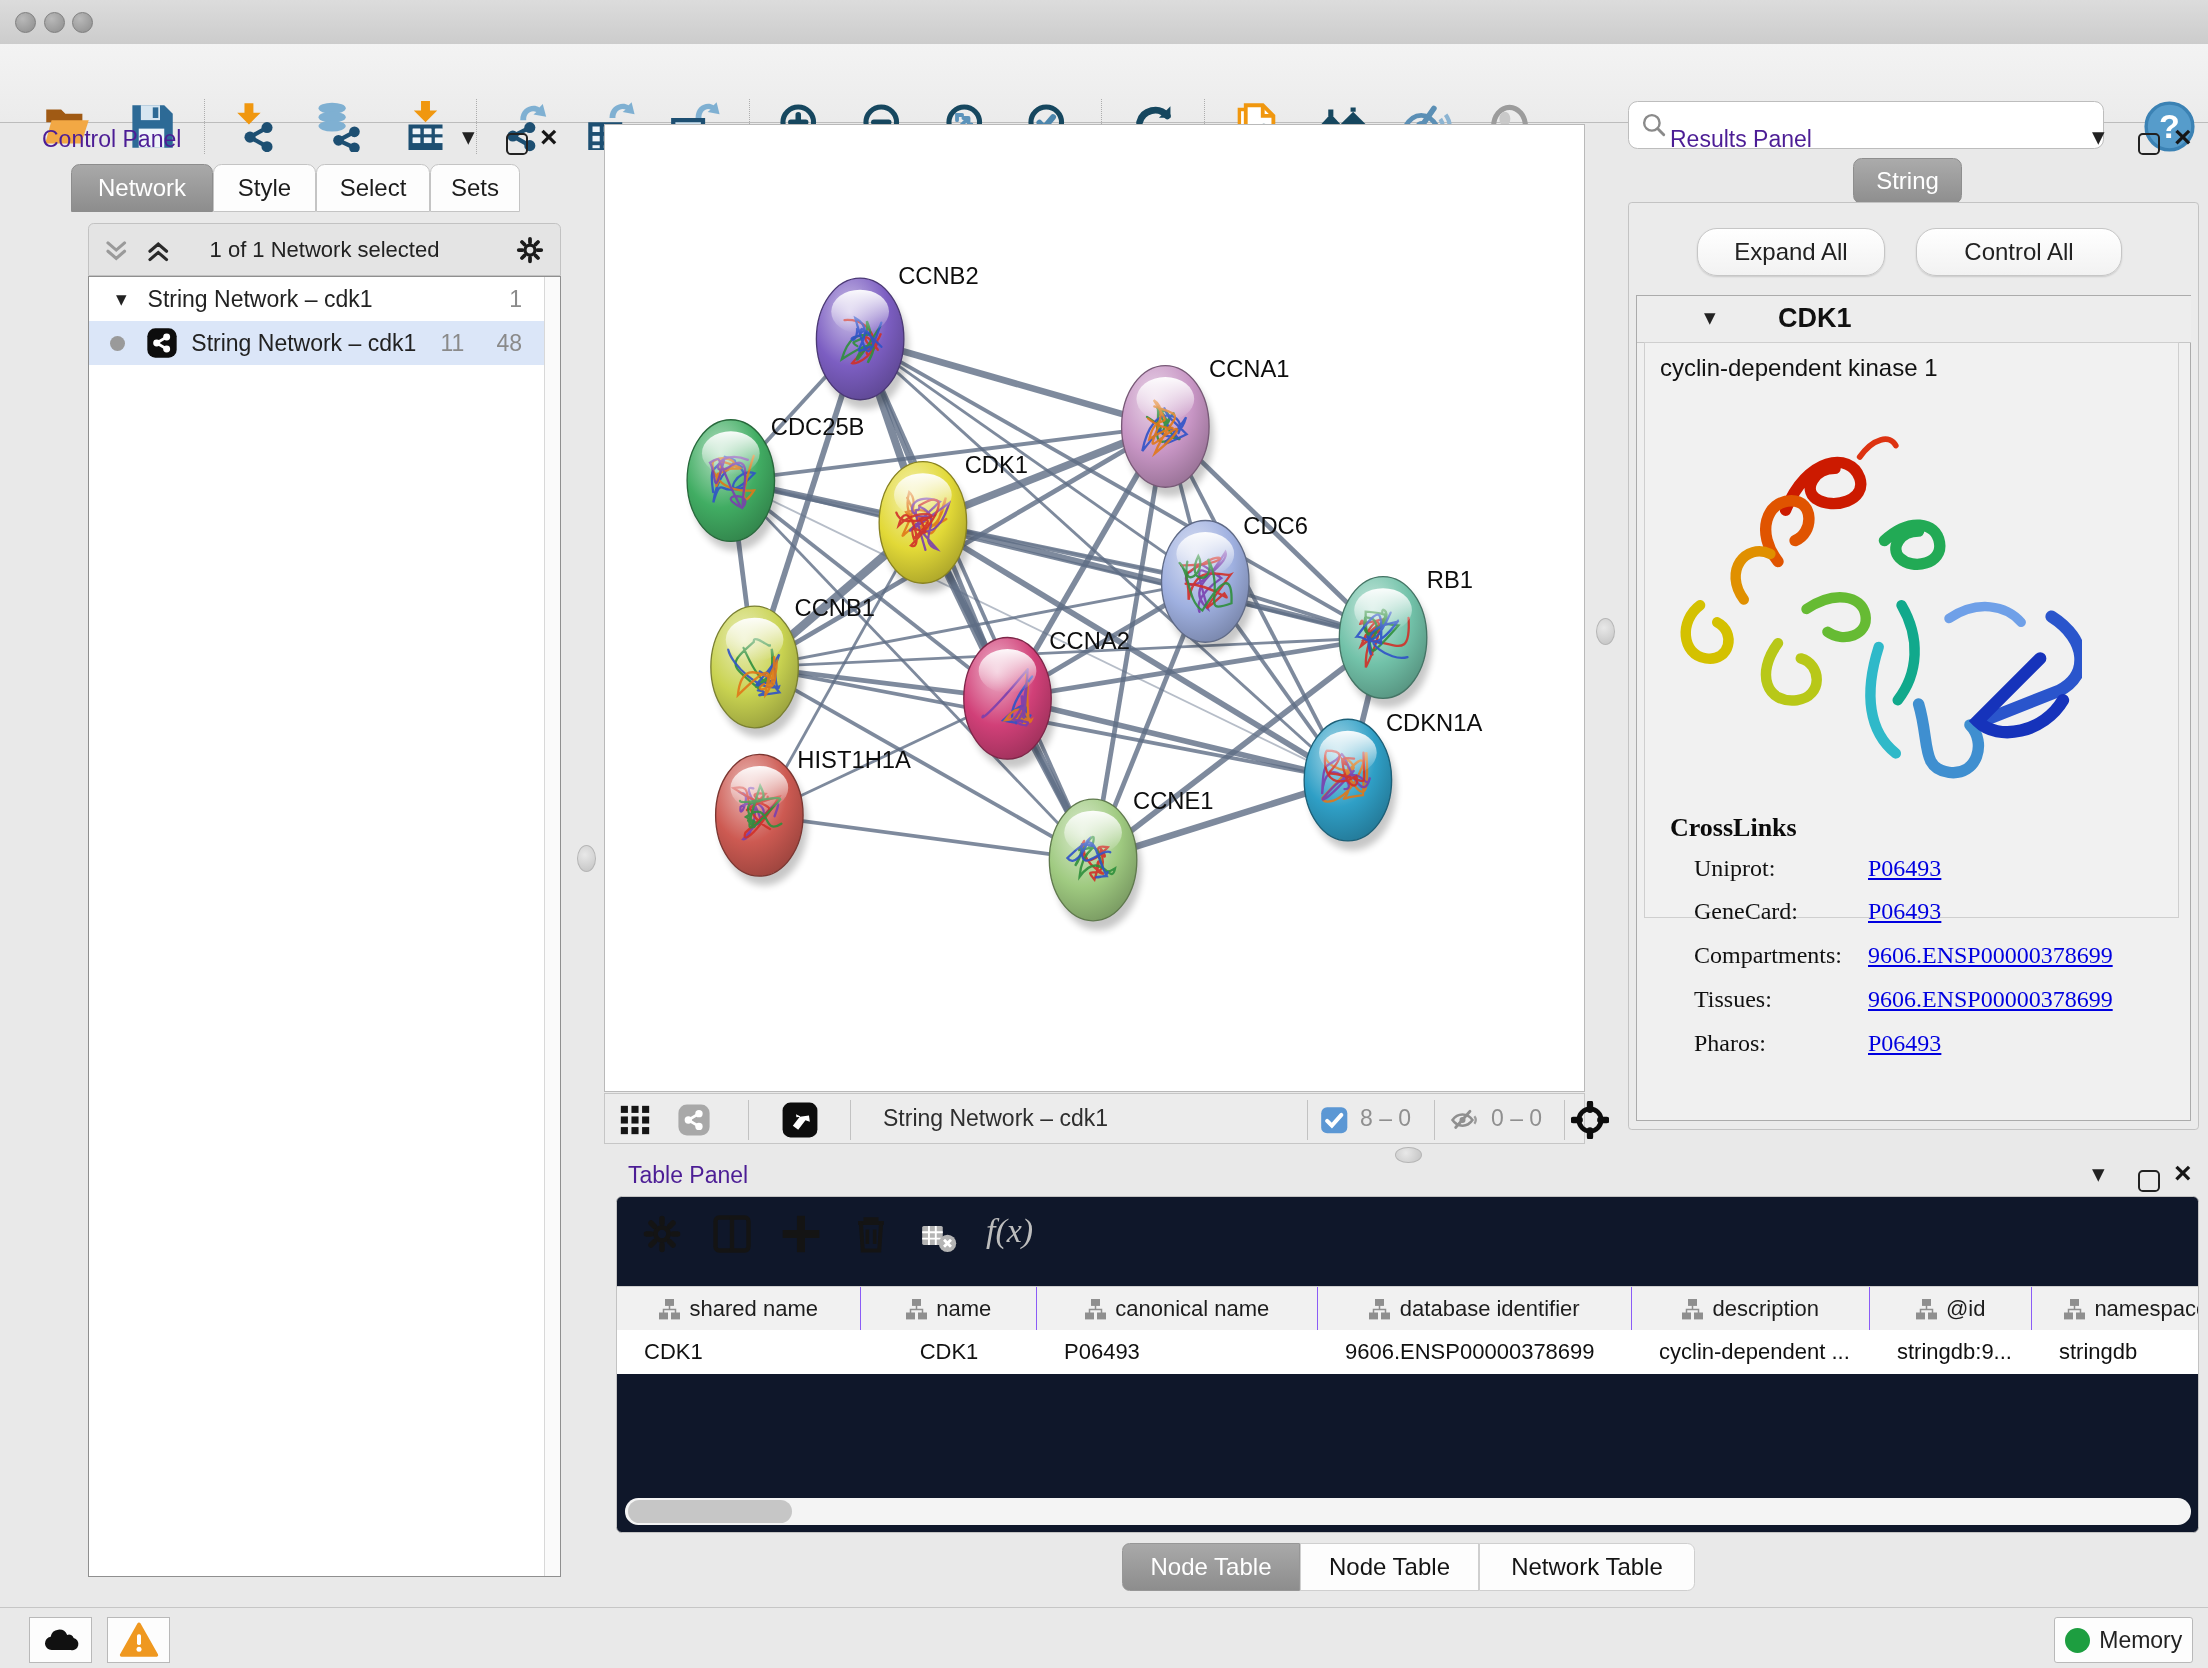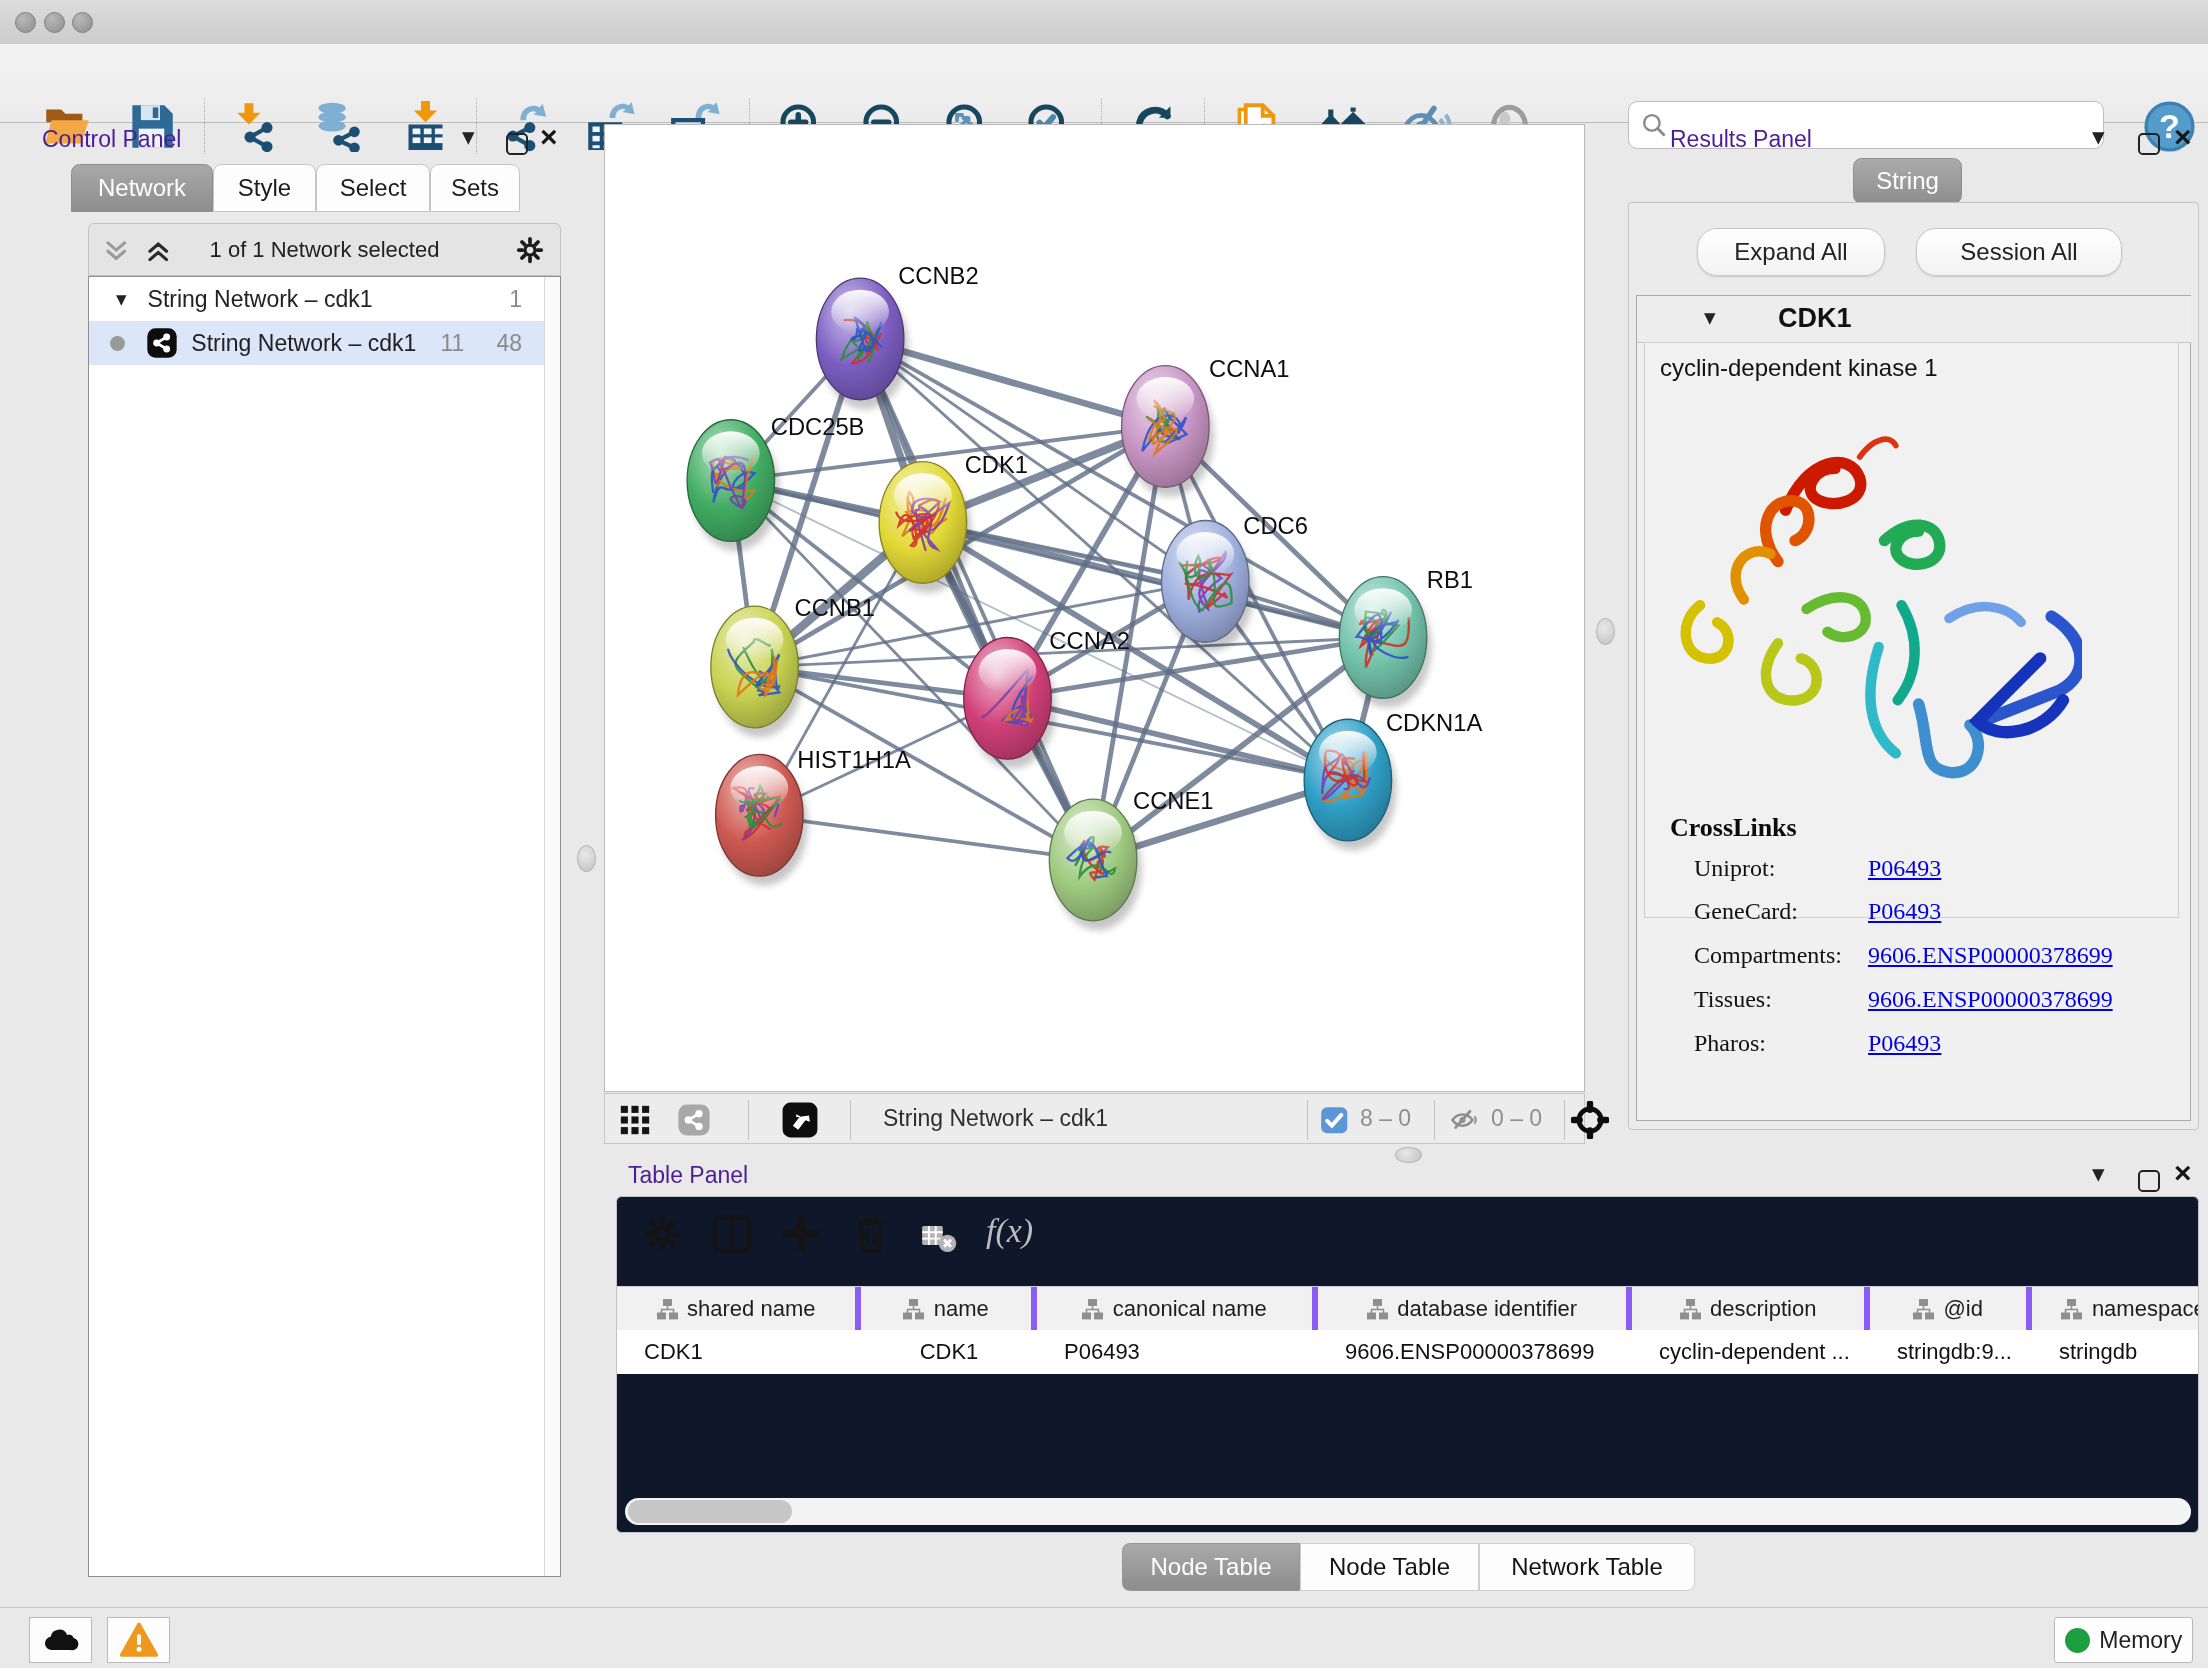--- a/index.html
+++ b/index.html
@@ -61,21 +61,21 @@
   #rp-content{position:absolute;left:1644px;top:342px;width:535px;height:576px;background:#f1f1f1;border:1px solid #cfcfcf;box-sizing:border-box;}
   .serif{font-family:"Liberation Serif",serif;}
   .xl-label{position:absolute;left:49px;font-size:24px;color:#111;}
   .xl-link{position:absolute;left:223px;font-size:24px;color:#0000e0;text-decoration:underline;cursor:pointer;}
   
   #tp-box{position:absolute;left:616px;top:1196px;width:1583px;height:337px;background:#0f172a;
     border:1px solid #c3c3c3;border-radius:5.7px;box-sizing:border-box;overflow:hidden;}
   #tp-header{position:absolute;left:0px;top:89px;width:1581px;height:44px;background:#f1f1f1;
     border-top:1px solid #cfcfcf;border-bottom:1px solid #cfcfcf;display:flex;}
   .th{display:flex;align-items:center;justify-content:center;gap:9.5px;font-size:22px;color:#1d1d1d;
-    box-sizing:border-box;border-right:6px solid #8b5cf6;flex:none;overflow:hidden;white-space:nowrap;}
+    box-sizing:border-box;border-right:1px solid #8b5cf6;flex:none;overflow:hidden;white-space:nowrap;}
   #tp-row{position:absolute;left:0px;top:133px;width:1581px;height:44px;background:#fff;display:flex;}
   .td{display:flex;align-items:center;font-size:22px;color:#111;box-sizing:border-box;
       padding-left:27px;flex:none;overflow:hidden;white-space:nowrap;}
   .td.center{justify-content:center;padding-left:0;}
   #tp-hscroll{position:absolute;left:7.6px;top:301px;width:1566px;height:27px;background:#f4f4f4;border-radius:13.3px;}
   #tp-thumb{position:absolute;left:3.8px;top:1.9px;width:164px;height:23px;background:#c6c6c6;border-radius:11.4px;}
   .bot-tab{position:absolute;top:1543px;height:48px;box-sizing:border-box;border:1px solid #cfcfcf;background:#fdfdfd;
     color:#141414;font-size:24px;display:flex;align-items:center;justify-content:center;cursor:pointer;}
   .bot-tab.sel{background:linear-gradient(#a9a9a9,#8d8d8d);color:#fff;border-color:#979797;}
   
@@ -627,21 +627,21 @@
     <div class="abs" style="left:1853px;top:158px;width:107px;height:44px;background:linear-gradient(#ababab,#8e8e8e);
          border:1px solid #8e8e8e;border-radius:8.6px;color:#fff;font-size:24px;display:flex;align-items:center;justify-content:center">
         <span>String</span>
       </div>
 
     <div id="rp-box"></div>
     <div class="rp-btn" style="left:1697px;top:228px;width:186px">
         <span>Expand All</span>
       </div>
     <div class="rp-btn" style="left:1916px;top:228px;width:204px">
-        <span>Session All</span>
+        <span>Control All</span>
       </div>
 
     <div id="rp-inner"></div>
     <div id="rp-gene-row">
       <span class="abs" style="left:67px;top:7.6px;font-size:23px">▾</span>
       <span class="abs" style="left:141px;top:6.7px;font-size:27px;font-weight:bold;color:#111">CDK1</span>
     </div>
     <div id="rp-content">
       <div class="abs" style="left:15px;top:11.4px;font-size:24px;color:#111">cyclin-dependent kinase 1</div>
 

